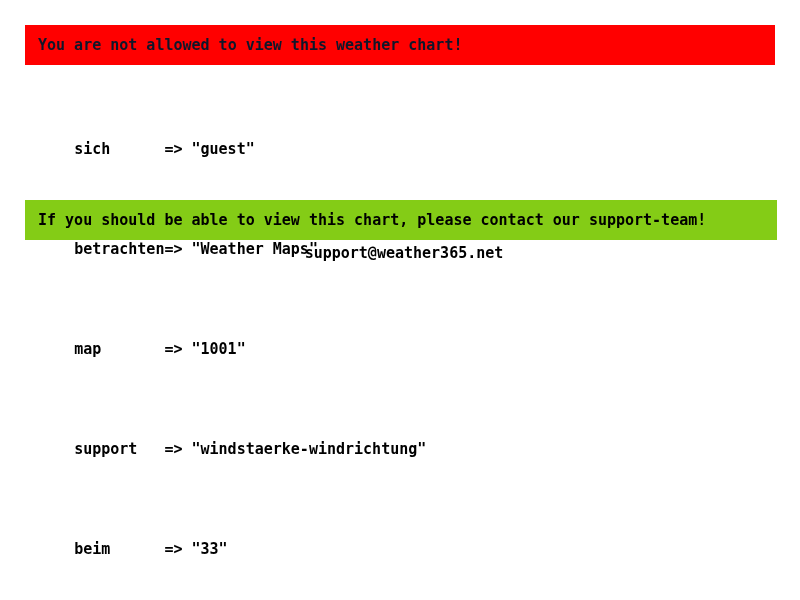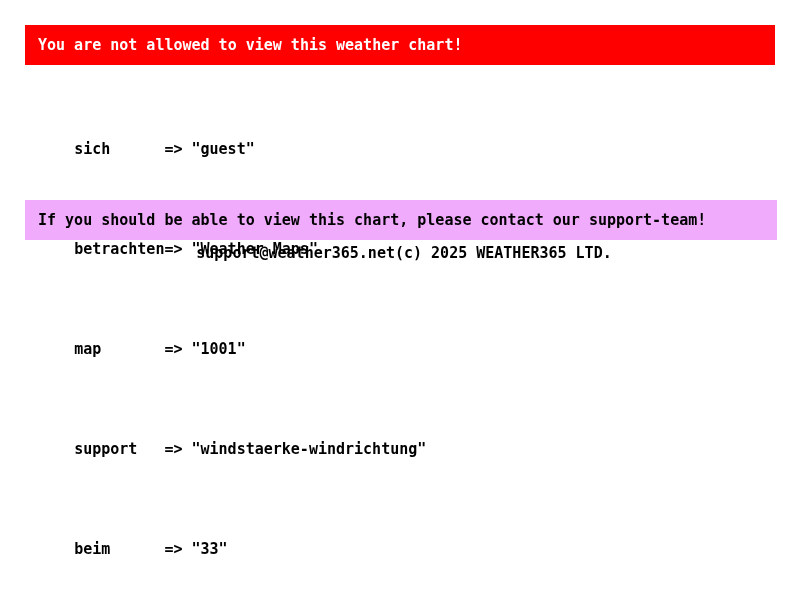--- a/index.html
+++ b/index.html
@@ -20,21 +20,21 @@
     flex-direction: column;
     justify-content: center;
     padding-left: 13px;
     line-height: 19px;
     white-space: pre;
   }
   .banner-alert {
     top: 25px;
     width: 750px;
     background: #ff0000;
-    color: #ffffff;
+    color: #0f172a;
   }
   .banner-support {
     top: 200px;
     width: 752px;
     background: #00ff00;
     color: #000000;
   }
   .kv-block {
     position: absolute;
     left: 38px;
@@ -79,20 +79,19 @@
     <span class="kv-key">map</span><span class="kv-arrow">=&gt;</span><span>"1001"</span>
   </div>
   <div class="kv-row">
     <span class="kv-key">support</span><span class="kv-arrow">=&gt;</span><span>"windstaerke-windrichtung"</span>
   </div>
   <div class="kv-row">
     <span class="kv-key">beim</span><span class="kv-arrow">=&gt;</span><span>"33"</span>
   </div>
 </div>
 
-<div class="banner banner-support" style="background: #f0abfc;">
+<div class="banner banner-support" style="background: #84cc16;">
   <span>If you should be able to view this chart, please contact our support-team!</span>
 </div>
 
 <div class="footer-row">
   <span>support@weather365.net</span>
-  <span>(c) 2025 WEATHER365 LTD.</span>
 </div>
 
 </body></html>

